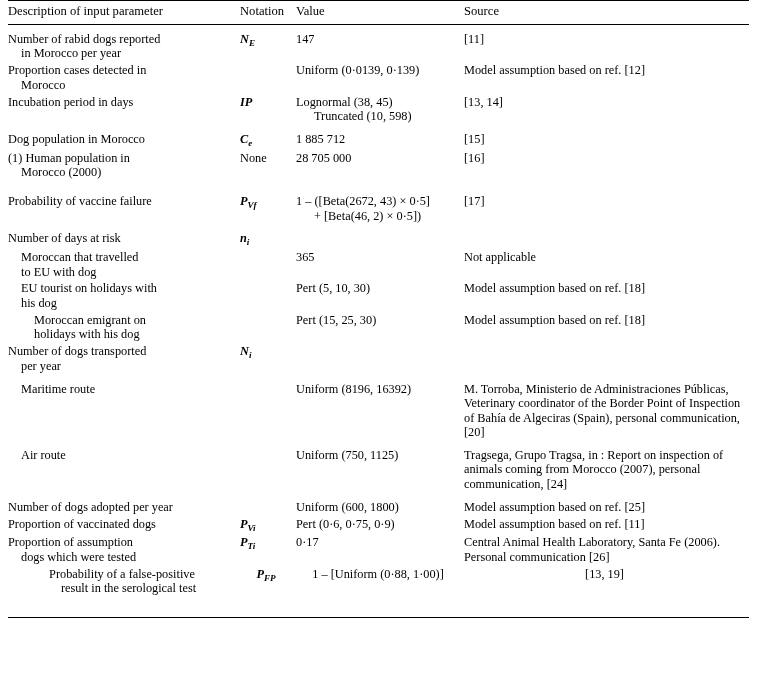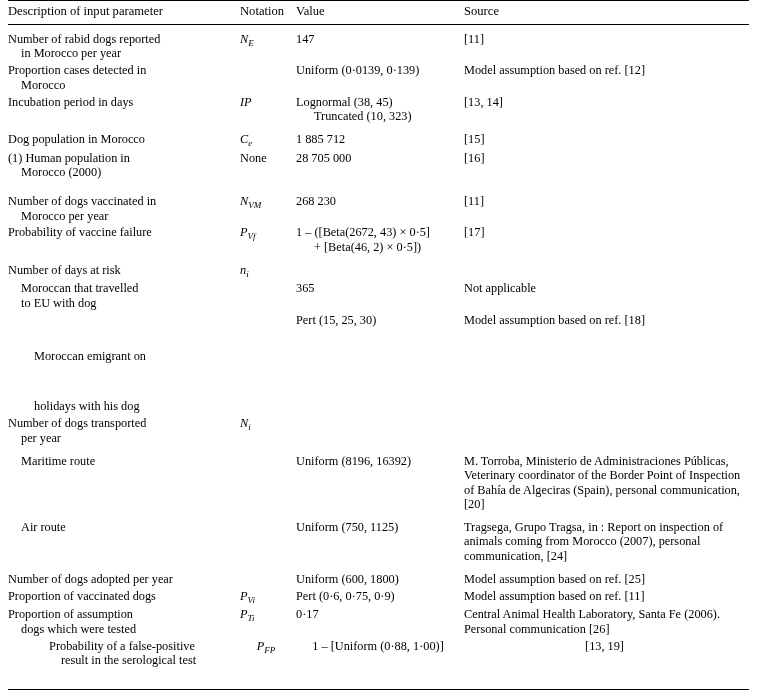--- a/index.html
+++ b/index.html
@@ -46,26 +46,27 @@
     padding-bottom: 21px;
     border-bottom: 1.6px solid #000;
     text-align: center;
   }
   .col-desc  { width: 232px; }
   .col-nota  { width: 56px;  }
   .col-val   { width: 168px; }
   .col-src   { width: 285px; }
 
   .indent-1 { padding-left: 13px; }
-  .indent-2 { padding-left: 26px; margin-top: 36px; }
+  .indent-2 { padding-left: 26px; }
   .val-indent { padding-left: 18px; }
 
   .nota {
     font-style: italic;
     white-space: nowrap;
+    font-weight: bold;
   }
   .nota sub {
     font-style: italic;
     font-size: 0.74em;
     vertical-align: -0.28em;
   }
   .nowrap { white-space: nowrap; }
   .line2 { display: block; }
   .spacer-row td { height: 6px; padding: 0 !important; }
 </style>
@@ -111,21 +112,21 @@
           </td>
           <td>Model assumption based on ref. [12]</td>
         </tr>
         <tr>
           <td>
             <span class="line2">Incubation period in days</span>
           </td>
           <td><span class="nota">IP</span></td>
           <td>
             <span class="line2 nowrap">Lognormal (38, 45)</span>
-            <span class="line2 nowrap val-indent">Truncated (10, 323)</span>
+            <span class="line2 nowrap val-indent">Truncated (10, 598)</span>
           </td>
           <td>[13, 14]</td>
         </tr>
         <tr class="spacer-row">
           <td colspan="4"></td>
         </tr>
         <tr>
           <td>
             <span class="line2">Dog population in Morocco</span>
           </td>
@@ -147,31 +148,20 @@
           <td>[16]</td>
         </tr>
         <tr class="spacer-row">
           <td colspan="4"></td>
         </tr>
         <tr class="spacer-row">
           <td colspan="4"></td>
         </tr>
         <tr>
           <td>
-            <span class="line2">Number of dogs vaccinated in</span>
-            <span class="line2 indent-1">Morocco per year</span>
-          </td>
-          <td><span class="nota">N<sub>VM</sub></span></td>
-          <td>
-            <span class="line2 nowrap">268 230</span>
-          </td>
-          <td>[11]</td>
-        </tr>
-        <tr>
-          <td>
             <span class="line2">Probability of vaccine failure</span>
           </td>
           <td><span class="nota">P<sub>Vf</sub></span></td>
           <td>
             <span class="line2 nowrap">1 – ([Beta(2672, 43) × 0·5]</span>
             <span class="line2 nowrap val-indent">+ [Beta(46, 2) × 0·5])</span>
           </td>
           <td>[17]</td>
         </tr>
         <tr class="spacer-row">
@@ -188,20 +178,31 @@
         <tr>
           <td>
             <span class="line2 indent-1">Moroccan that travelled</span>
             <span class="line2 indent-1">to EU with dog</span>
           </td>
           <td></td>
           <td>
             <span class="line2 nowrap">365</span>
           </td>
           <td>Not applicable</td>
+        </tr>
+        <tr>
+          <td>
+            <span class="line2 indent-1">EU tourist on holidays with</span>
+            <span class="line2 indent-1">his dog</span>
+          </td>
+          <td></td>
+          <td>
+            <span class="line2 nowrap">Pert (5, 10, 30)</span>
+          </td>
+          <td>Model assumption based on ref. [18]</td>
         </tr>
         <tr>
           <td>
             <span class="line2 indent-2">Moroccan emigrant on</span>
             <span class="line2 indent-2">holidays with his dog</span>
           </td>
           <td></td>
           <td>
             <span class="line2 nowrap">Pert (15, 25, 30)</span>
           </td>

